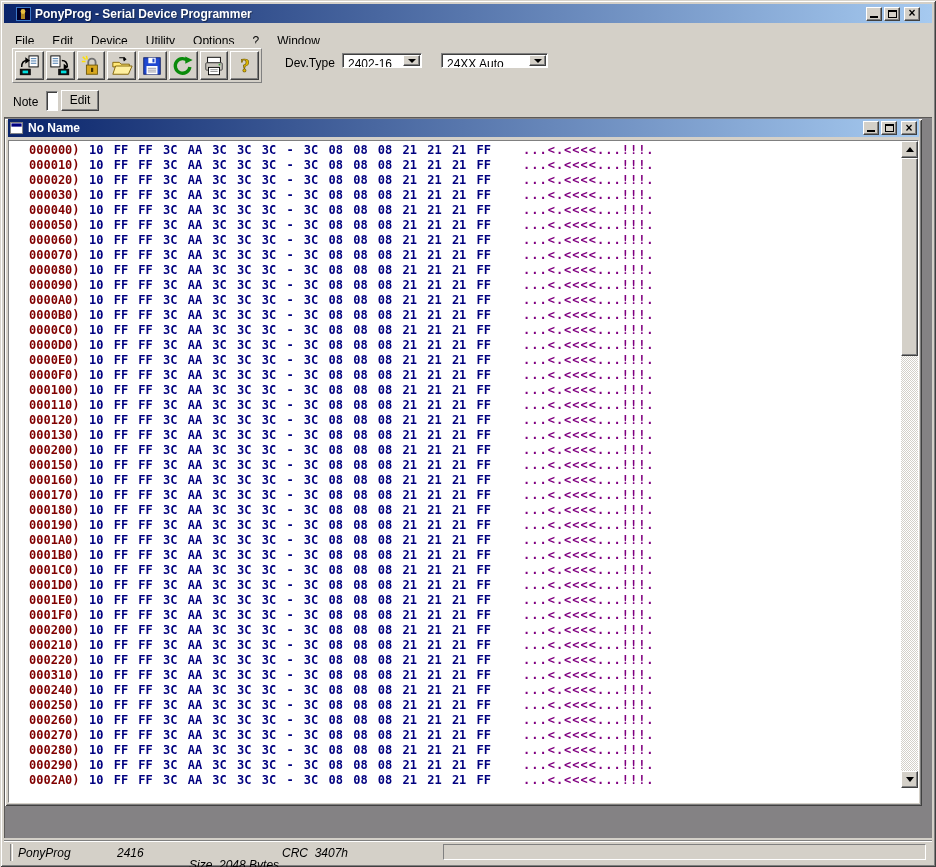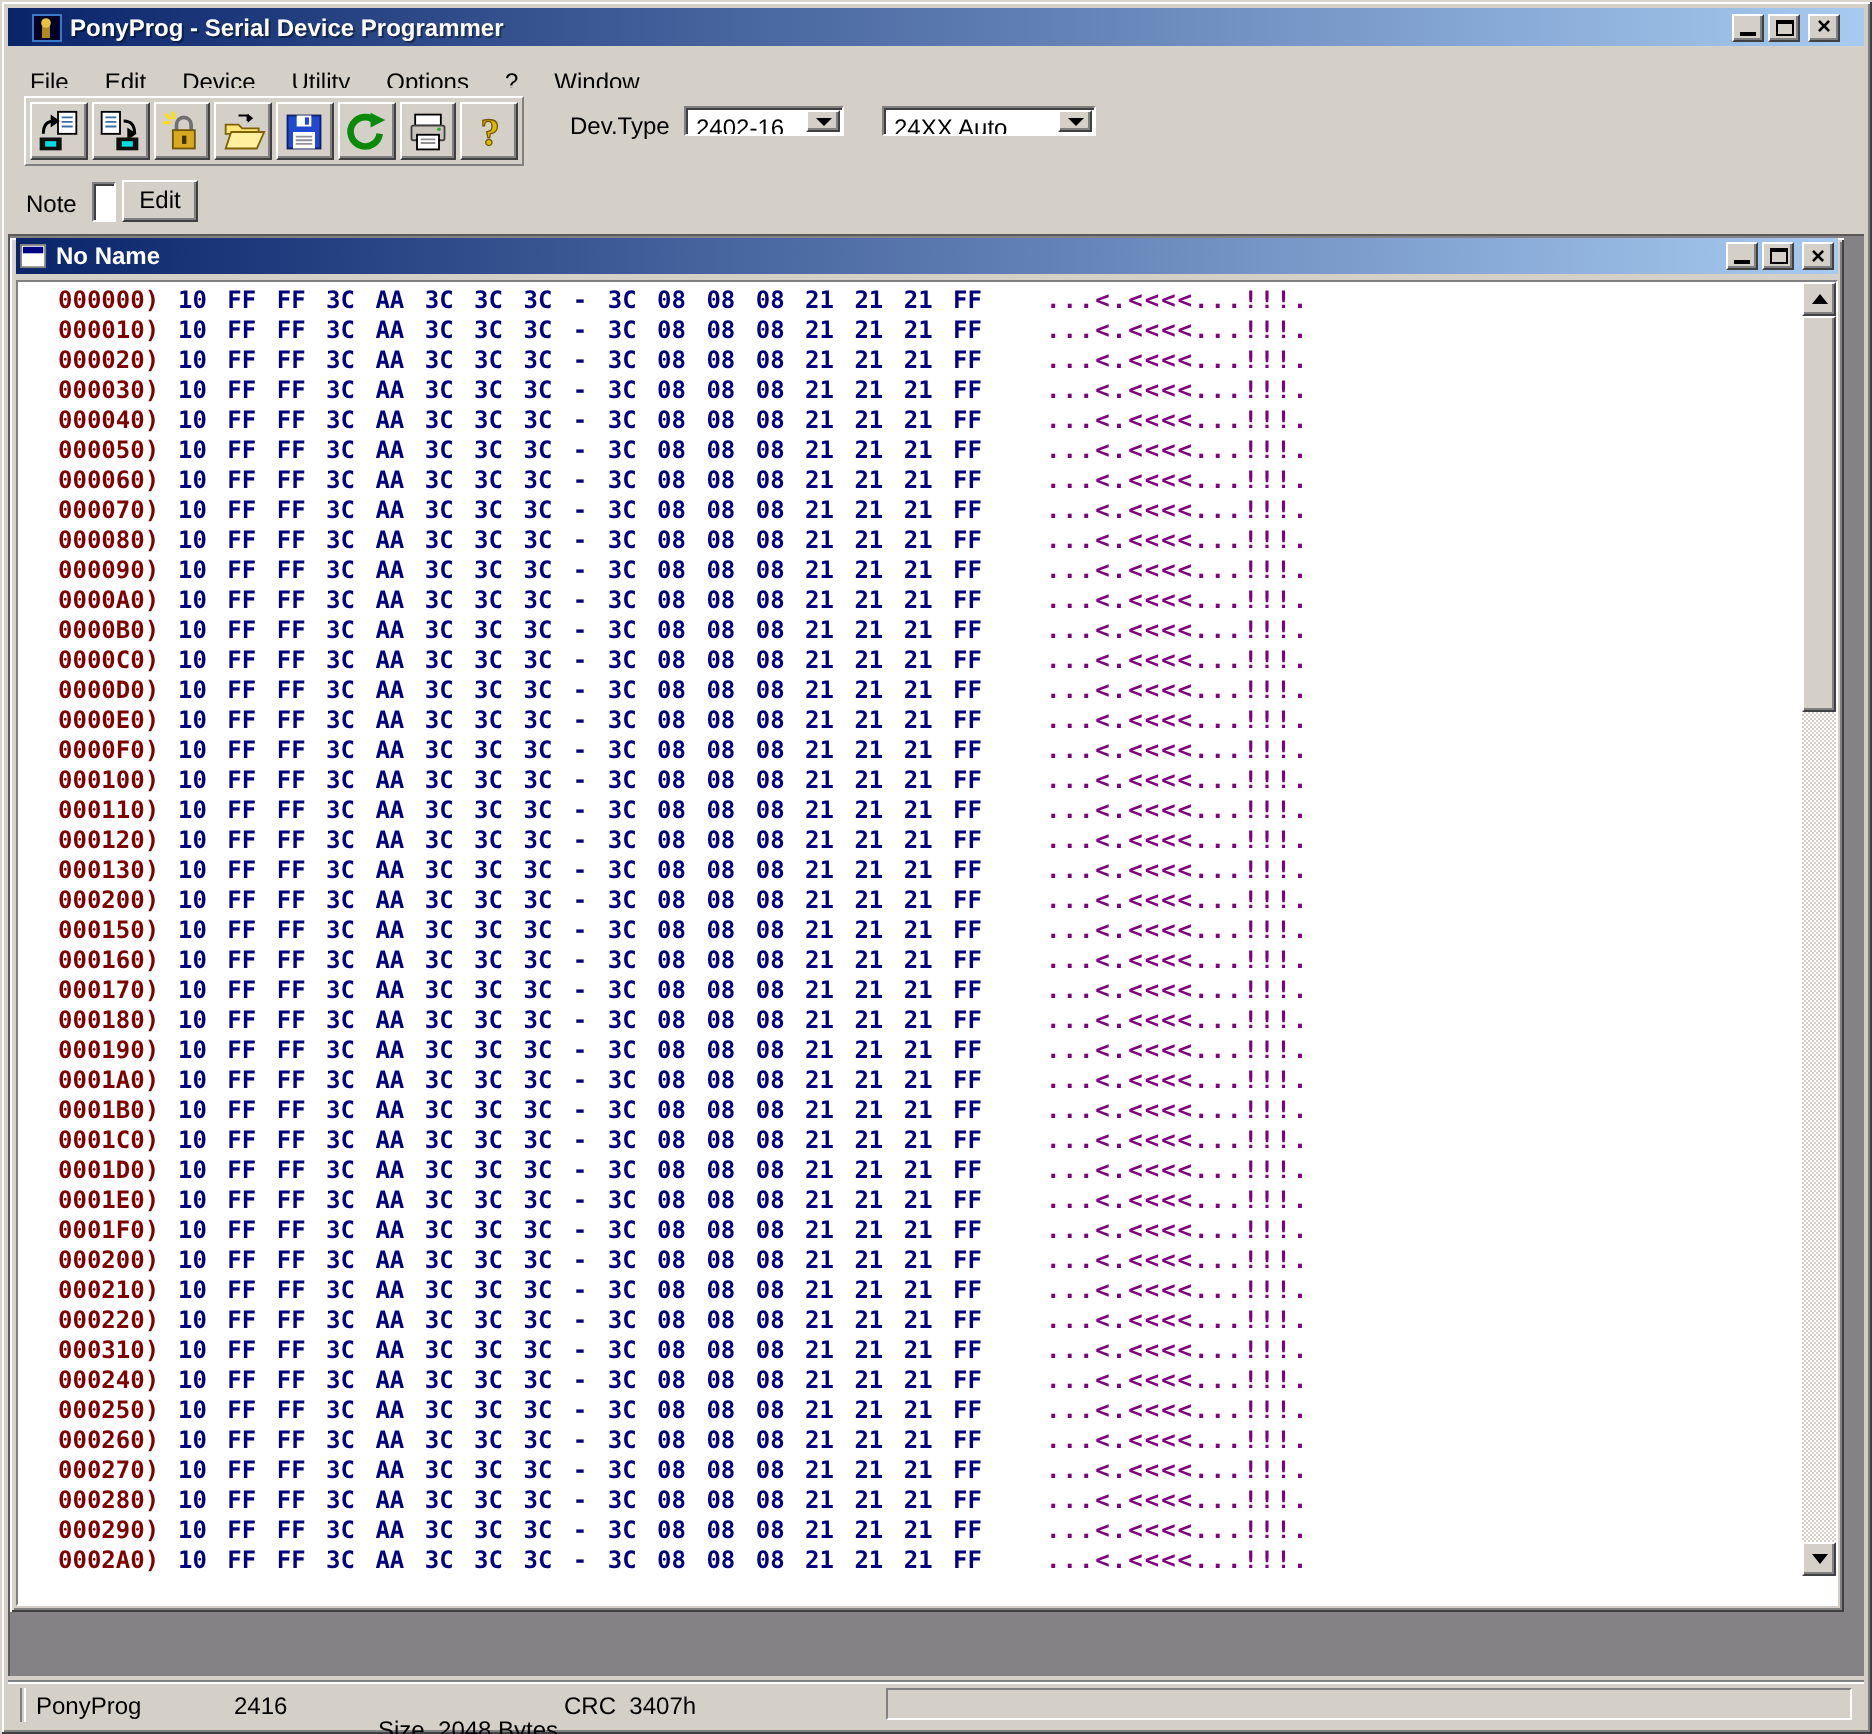--- a/index.html
+++ b/index.html
@@ -94,21 +94,21 @@
   .sb-down .tri{width:0;height:0;border:4px solid transparent;border-top:5px solid #000;margin-top:4px;}
   .sb-thumb{width:17px;height:198px;flex:0 0 auto;background:var(--gray);
     border:1px solid;border-color:#fff #404040 #404040 #fff;box-shadow:inset -1px -1px 0 #808080;cursor:default;}
   .sb-track{flex:1;}
   
   .status-sep{position:absolute;left:4px;right:4px;bottom:25px;height:2px;
     border-top:1px solid #808080;border-bottom:1px solid #fff;}
   .statusbar{position:absolute;left:4px;right:4px;bottom:4px;height:21px;background:var(--gray);}
   .statusbar .tick{position:absolute;left:6px;top:2px;bottom:2px;width:3px;
     border-left:1px solid #808080;border-right:1px solid #fff;}
-  .sb-field{position:absolute;top:4px;white-space:pre;}
+  .sb-field{position:absolute;top:4px;white-space:pre;font-style:italic;}
   .f-app{left:14px;} .f-dev{left:113px;} .f-size{left:185px;margin-top:12px;} .f-crc{left:278px;}
   .sb-panel{position:absolute;left:439px;right:6px;top:2px;height:16px;
     border:1px solid;border-color:#808080 #fff #fff #808080;}
 </style>
 </head>
 <body>
 
 <div class="frame"></div>
 
 <div class="titlebar">

